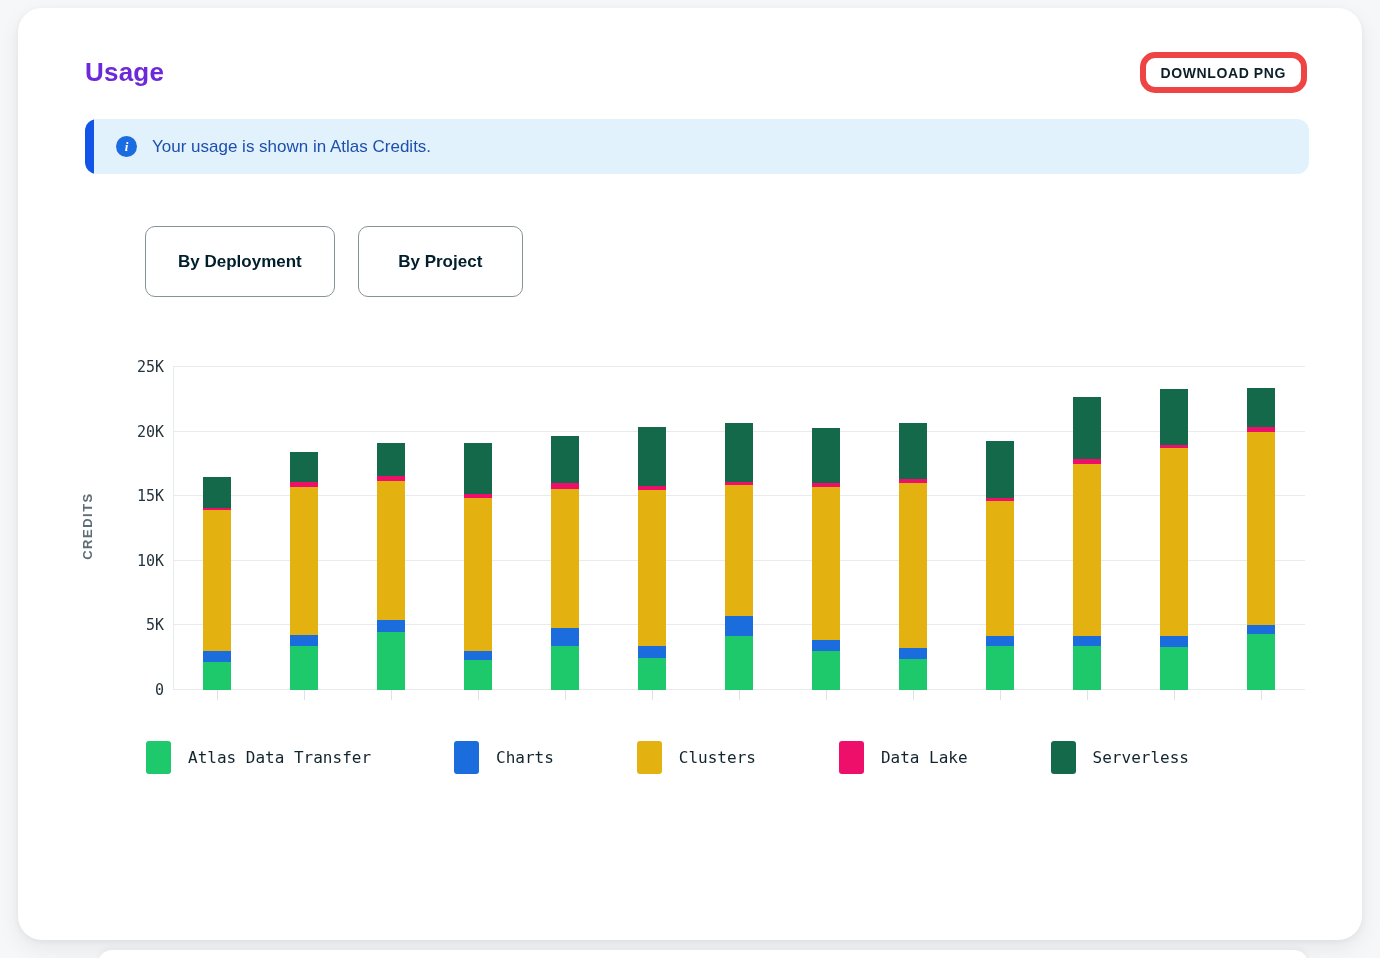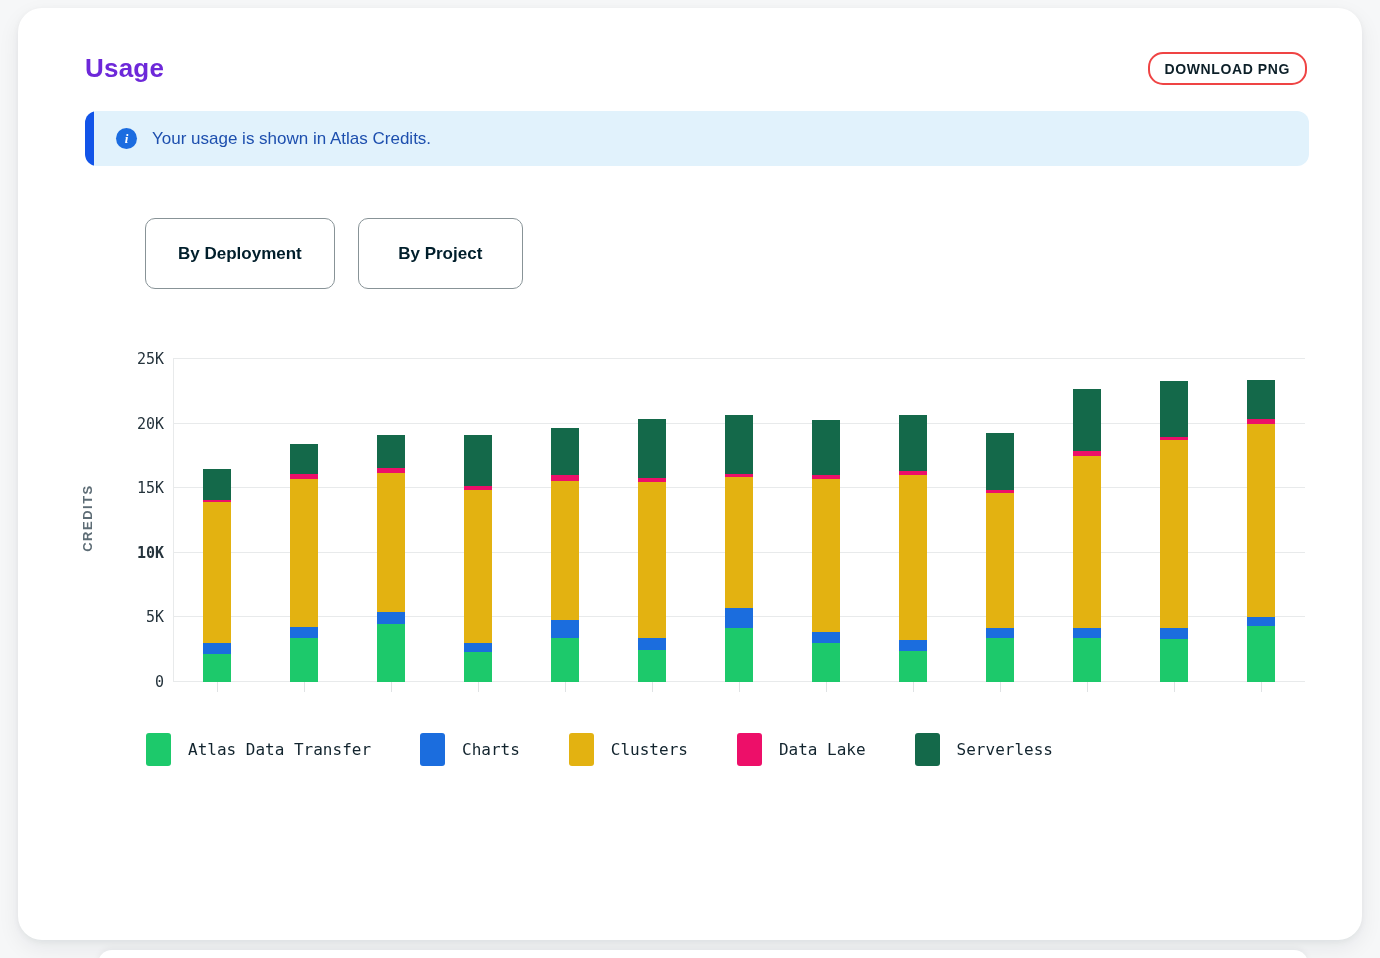--- a/index.html
+++ b/index.html
@@ -20,21 +20,21 @@
   .next-card-hint {
     position:absolute; left:98px; right:72px; bottom:-6px; height:14px;
     background:#ffffff; border-radius:14px 14px 0 0;
     box-shadow:0 -2px 6px rgba(0,30,43,.05);
   }
   
   .card-header { display:flex; align-items:center; justify-content:space-between; padding:0 3px 0 18px; }
   .page-title { font-size:26px; font-weight:700; letter-spacing:.2px; color:#6d28d9; }
   .dl-btn {
     font-family:"Liberation Sans", sans-serif;
-    background:#ffffff; border:2px solid #ef4444; border-radius:15px;
+    background:#ffffff; border:6px solid #ef4444; border-radius:15px;
     padding:7px 15px 6px; font-size:14px; font-weight:700; letter-spacing:.6px;
     color:#0c1f28; cursor:pointer;
   }
   
   .banner {
     margin:26px 1px 0 18px; height:55px; display:flex; align-items:stretch;
     border-radius:12px; overflow:hidden; background:#e1f2fc;
   }
   .banner-accent { width:9px; background:#1254e8; border-radius:12px 0 0 12px; flex:none; }
   .banner-body { display:flex; align-items:center; gap:15px; padding-left:22px; }
@@ -68,21 +68,21 @@
     font-family:"DejaVu Sans Mono", monospace; font-size:15px; color:#26343d; white-space:nowrap;
   }
   .bar {
     position:absolute; bottom:0; width:28px; height:100%;
     display:flex; flex-direction:column-reverse; transform:translateX(-50%);
     justify-content:flex-start;
   }
   .seg { width:100%; flex:none; }
   .xtick { position:absolute; top:100%; width:1px; height:10px; background:#dfe2e4; }
   
-  .legend { margin:46px 0 0 79px; display:flex; align-items:center; gap:49px; }
+  .legend { margin:46px 0 0 79px; display:flex; align-items:center; gap:83px; }
   .legend-item { display:flex; align-items:center; gap:17px; cursor:pointer; }
   .swatch { width:25px; height:33px; border-radius:3px; flex:none; }
   .legend-label { font-family:"DejaVu Sans Mono", monospace; font-size:16px; color:#12242e; }
   
   .footnote { margin:47px 0 0 79px; font-size:15.5px; color:#10222c; }
   .learn-link {
     margin:15px 0 0 79px; display:inline-flex; align-items:center; gap:7px;
     font-size:15.5px; color:#1a6ce8; text-decoration:none; cursor:pointer;
   }
   .ext-icon { width:15px; height:15px; display:block; }
@@ -112,21 +112,21 @@
 
   <div class="chart">
     <div class="ylabel">CREDITS</div>
     <div class="plot">
         <div class="axis-left"></div>
         <div class="gridline" style="bottom: 0%;"></div>
         <span class="ytick" style="bottom: 0%;">0</span>
         <div class="gridline" style="bottom: 20%;"></div>
         <span class="ytick" style="bottom: 20%;">5K</span>
         <div class="gridline" style="bottom: 40%;"></div>
-        <span class="ytick" style="bottom: 40%; font-weight: bold;">10K</span>
+        <span class="ytick" style="bottom: 40%;">10K</span>
         <div class="gridline" style="bottom: 60%;"></div>
         <span class="ytick" style="bottom: 60%;">15K</span>
         <div class="gridline" style="bottom: 80%;"></div>
         <span class="ytick" style="bottom: 80%;">20K</span>
         <div class="gridline" style="bottom: 100%;"></div>
         <span class="ytick" style="bottom: 100%;">25K</span>
         <div class="bar" style="left: 3.84615%;">
           <div class="seg" style="height: 8.8%; background: rgb(29, 201, 107);"></div>
           <div class="seg" style="height: 3.2%; background: rgb(27, 109, 222);"></div>
           <div class="seg" style="height: 43.6%; background: rgb(227, 178, 17);"></div>

